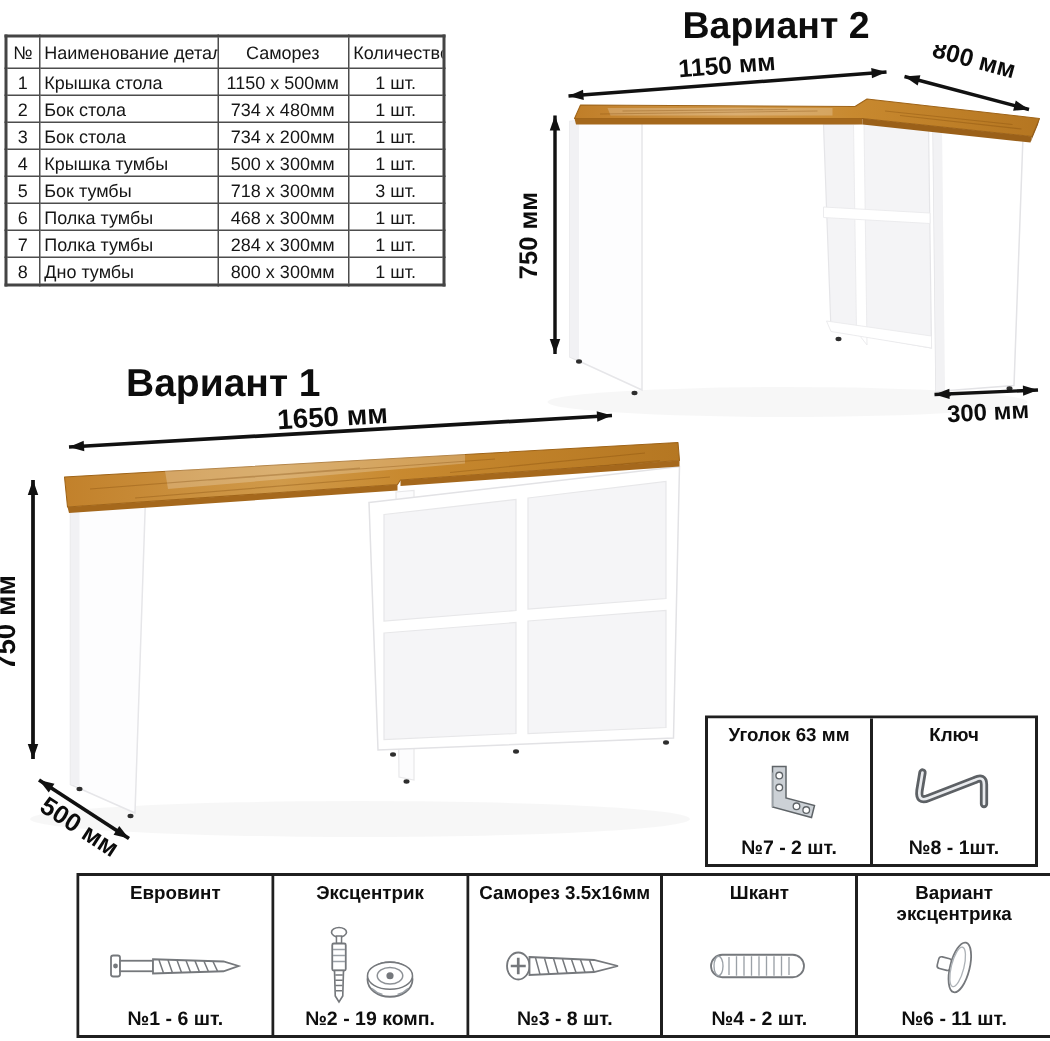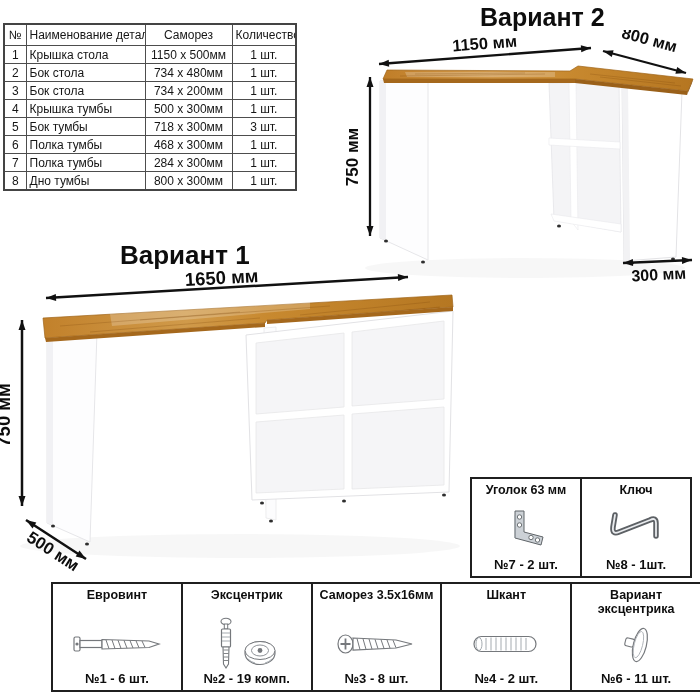--- a/index.html
+++ b/index.html
@@ -11,22 +11,22 @@
   table.ptable th,table.ptable td{border:1px solid #4d4d4d;padding:0 3px;height:17px;
                overflow:hidden;white-space:nowrap;font-weight:normal;}
   table.ptable th{height:20px;text-align:center;}
   table.ptable{border:2px solid #444;}
   td.c-num{text-align:center;}
   td.c-name{text-align:left;padding-left:6px;}
   td.c-size{text-align:center;}
   td.c-qty{text-align:center;}
   
   .vtitle{position:absolute;font-weight:bold;color:#0d0d0d;}
-  .vtitle.v2{left:455px;top:3px;font-size:25px;margin-left:25px;}
-  .vtitle.v1{left:84px;top:240px;font-size:26px;margin-left:36px;}
+  .vtitle.v2{left:455px;top:3px;font-size:25px;}
+  .vtitle.v1{left:84px;top:240px;font-size:26px;}
   .vsvg{position:absolute;}
   
   .sbox{position:absolute;left:470px;top:477px;width:222px;height:101px;display:flex;
         border:2px solid #1f1f1f;background:#fff;box-sizing:border-box;}
   .fstrip{position:absolute;left:37px;top:582px;width:651px;height:110px;display:flex;
         border:2px solid #1f1f1f;background:#fff;box-sizing:border-box;margin-left:14px;}
   .fcell{flex:1;border-right:2px solid #1f1f1f;display:flex;flex-direction:column;
          align-items:center;padding:4px 2px 3px;box-sizing:border-box;background:#fff;}
   .fcell:last-child{border-right:none;}
   .fname{font-weight:bold;font-size:12.5px;line-height:1.12;text-align:center;color:#0e0e0e;}

